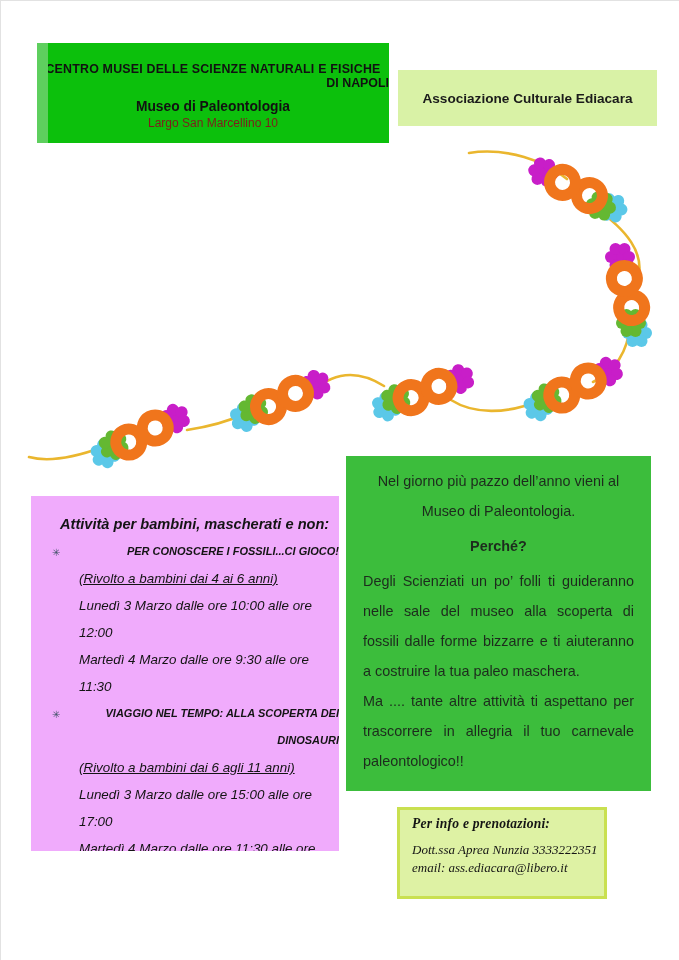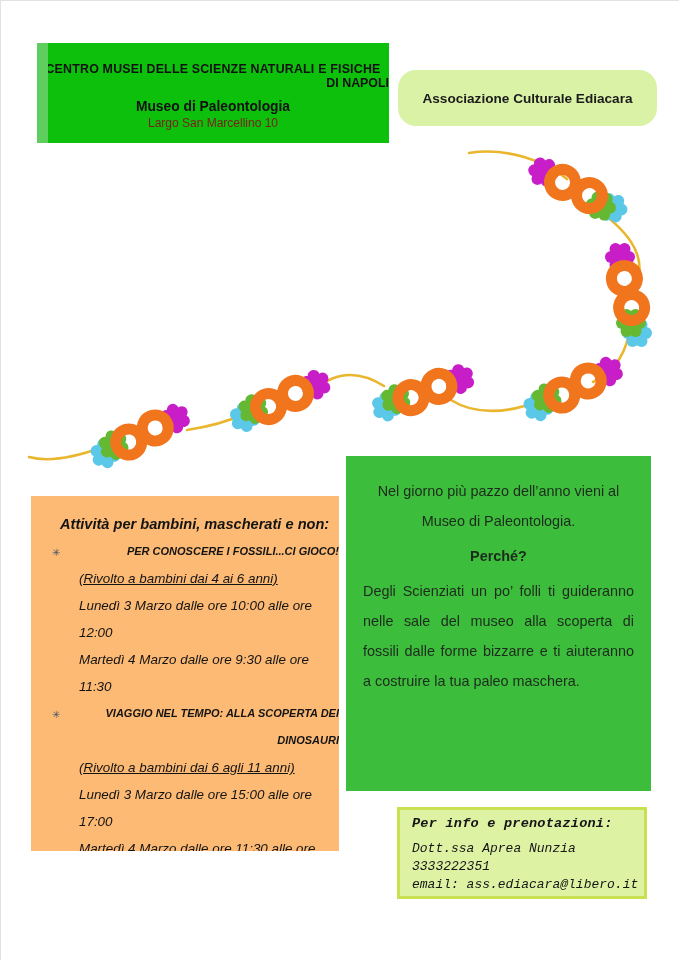--- a/index.html
+++ b/index.html
@@ -14,55 +14,55 @@
     background:#0cc00c; text-align:center;
   }
   .org-box .edge{position:absolute; left:0; top:0; bottom:0; width:11px; background:#5ecf5e;}
   .org-line1{padding-top:19px; font-size:12.4px; font-weight:bold; letter-spacing:.2px;}
   .org-line2{font-size:12.4px; font-weight:bold;text-align:right;}
   .org-museum{margin-top:9px; font-size:13.8px; font-weight:bold;}
   .org-address{margin-top:2px; font-size:12px; color:#7f1d1d;}
   .assoc-box{
     position:absolute; left:397px; top:69px; width:259px; height:56px;
     background:#d9f2a6; display:flex; align-items:center; justify-content:center;
-    font-size:13.6px; font-weight:bold; color:#1b1b1b;border-radius:18px;
+    font-size:13.6px; font-weight:bold; color:#1b1b1b;
   }
   
   .title{
     position:absolute; left:0; top:196px; width:640px; text-align:center;
     font-family:"DejaVu Serif", serif; font-weight:bold; color:#4cb748;
     font-size:50px; line-height:84px; letter-spacing:1px;
   }
   
   .garland{position:absolute; left:0; top:0; width:679px; height:960px; pointer-events:none;}
   
   .act-panel{
     position:absolute; left:30px; top:495px; width:308px; height:355px;
-    background:#fdba74; font-style:italic; color:#141414; overflow:hidden;
+    background:#f0abfc; font-style:italic; color:#141414; overflow:hidden;
   }
   .act-head{margin:15px 8px 0 29px; font-size:14.6px; font-weight:bold; line-height:27px;}
   .act-item{display:flex; margin-left:21px; margin-top:0;}
   .act-bullet{width:27px; font-style:normal; font-size:10px; color:#44546a; line-height:27px; padding-top:1px;}
   .act-body{flex:1; font-size:13.4px; line-height:27px;}
   .act-title{font-weight:bold; font-size:11px;text-align:right;}
   .act-aud{text-decoration:underline;}
   
   .invite-panel{
     position:absolute; left:345px; top:455px; width:305px; height:335px;
     background:#3cbd3c; color:#1d2b1d; overflow:hidden;
   }
-  .invite-inner{padding:20px 17px 0 17px; font-size:14.4px; line-height:30px;}
+  .invite-inner{padding:10px 17px 0 17px; font-size:14.4px; line-height:30px;}
   .invite-intro{text-align:center;}
   .invite-q{text-align:center; font-weight:bold; margin:5px 0 5px 0;}
   .invite-body{text-align:justify;}
   
   .contact-box{
-    position:absolute; left:396px; top:806px; width:250px; height:92px;
+    position:absolute; left:396px; top:806px; width:210px; height:92px;
     background:#def2a4; border:3px solid #c9e050; box-sizing:border-box;
-    font-family:Liberation Mono, monospace; font-style:italic; color:#151515;
+    font-family:Liberation Serif, serif; font-style:italic; color:#151515;
     padding:6px 0 0 12px;
   }
   .contact-head{font-size:13.6px; font-weight:bold; letter-spacing:.2px;}
   .contact-lines{margin-top:9px; font-size:13px; line-height:18px;}
 </style>
 </head>
 <body>
 
 <div class="poster">
 
@@ -156,20 +156,21 @@
       </div>
     </div>
 
   </div>
 
   <div class="invite-panel">
     <div class="invite-inner">
       <div class="invite-intro">Nel giorno più pazzo dell’anno vieni al Museo di Paleontologia.</div>
       <div class="invite-q">Perché?</div>
       <div class="invite-body">Degli Scienziati un po’ folli ti guideranno nelle sale del museo alla scoperta di fossili dalle forme bizzarre  e  ti  aiuteranno a costruire la tua paleo maschera.</div>
+      <div class="invite-body">Ma .... tante altre attività ti aspettano per trascorrere  in  allegria il tuo  carnevale paleontologico!!</div>
     </div>
   </div>
 
   <div class="contact-box">
     <div class="contact-head">Per info e prenotazioni:</div>
     <div class="contact-lines">
       <div>Dott.ssa Aprea Nunzia 3333222351</div>
       <div>email: ass.ediacara@libero.it</div>
     </div>
   </div>

